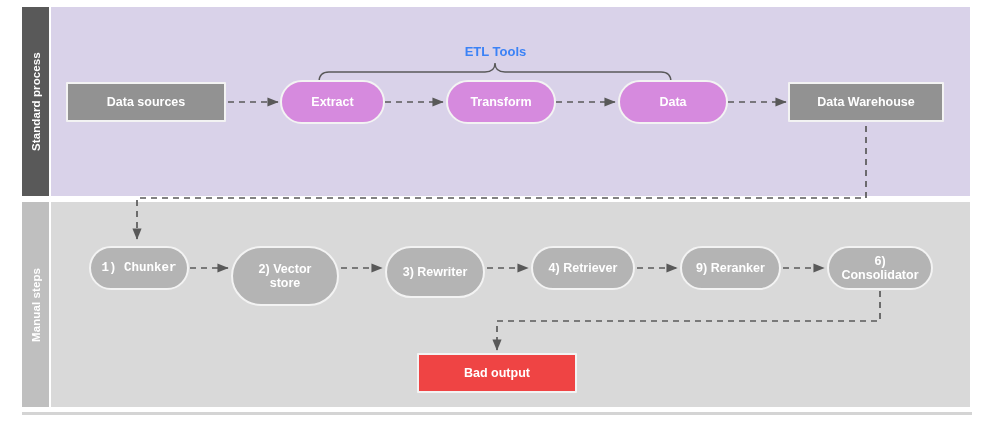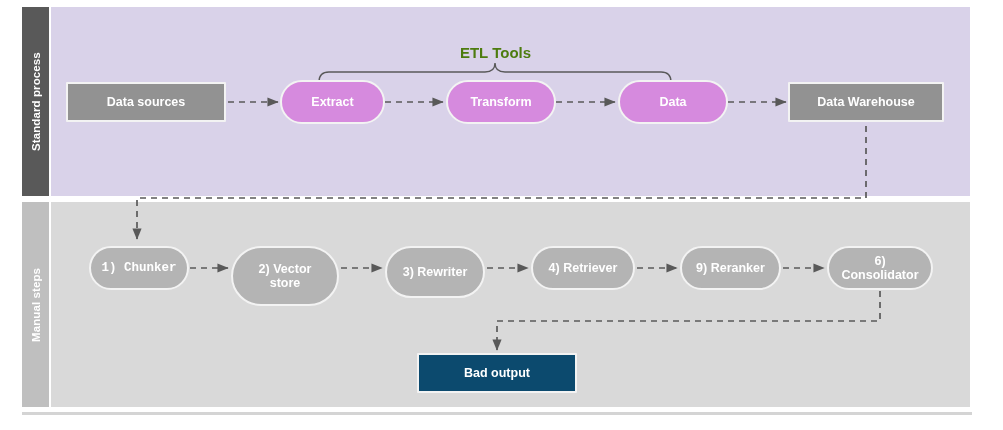--- a/index.html
+++ b/index.html
@@ -76,30 +76,30 @@
     box-sizing: border-box;
     border: 2px solid #f3f3f3;
     user-select: none;
   }
   .node.rect { border-radius: 1px; }
   .node.pill { border-radius: 999px; }
 
   .node.gray-rect   { background: #929292; }
   .node.purple-pill { background: #d68ade; }
   .node.gray-pill   { background: #b4b4b4; }
-  .node.yellow-rect { background: #0c4a6e; }
+  .node.yellow-rect { background: #ef4444; }
 
   
   #etl-tools-label {
     position: absolute;
     left: 418px; top: 44px;
     width: 155px;
     text-align: center;
-    color: #4d7c0f;
-    font-size: 15px;
+    color: #3b82f6;
+    font-size: 13px;
     font-weight: bold;
     user-select: none;
   }
 
   
   #edges {
     position: absolute;
     left: 0; top: 0;
     width: 1003px; height: 430px;
     pointer-events: none;

